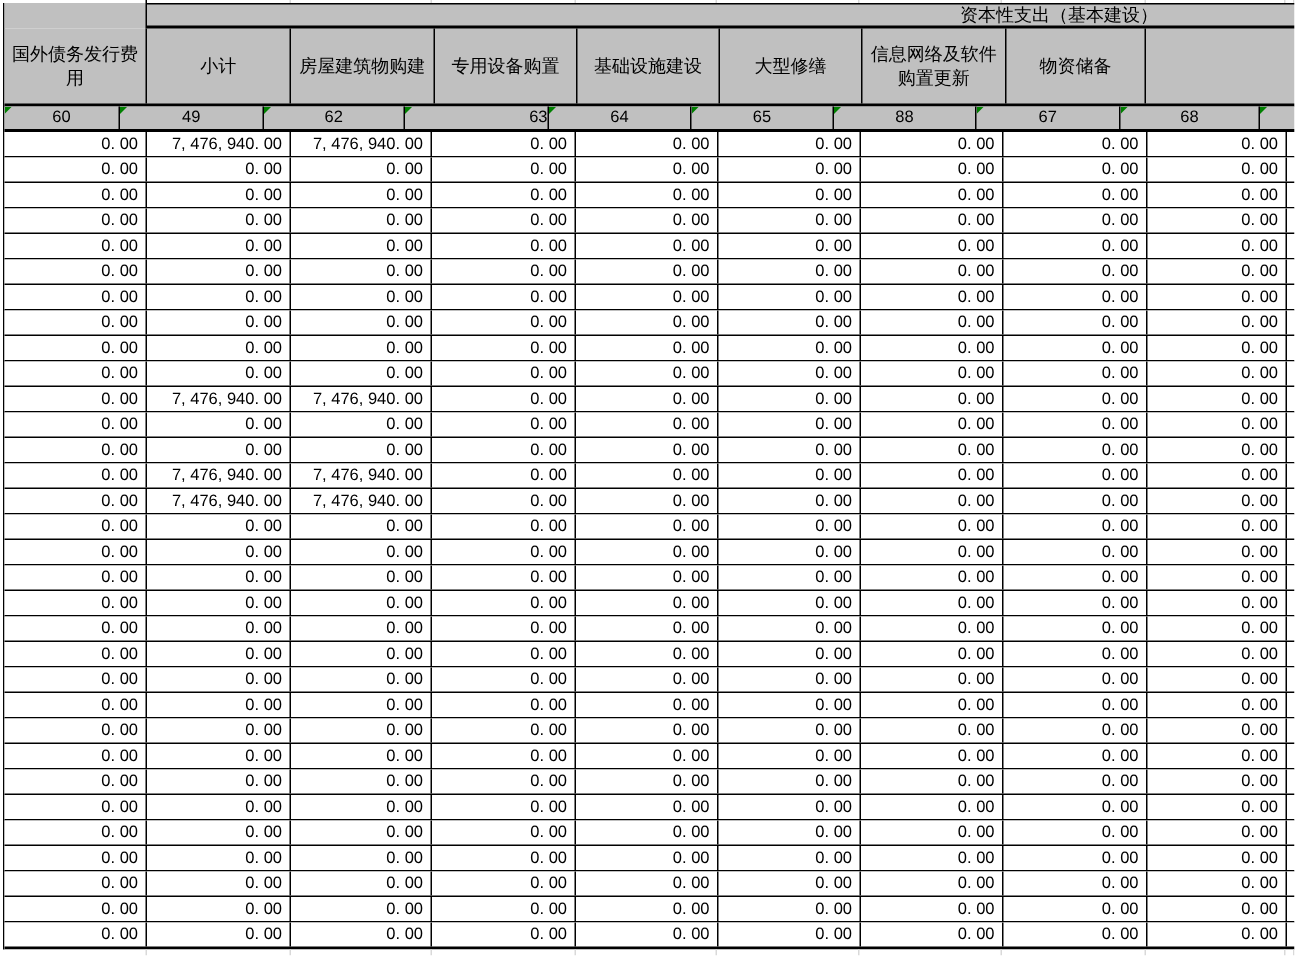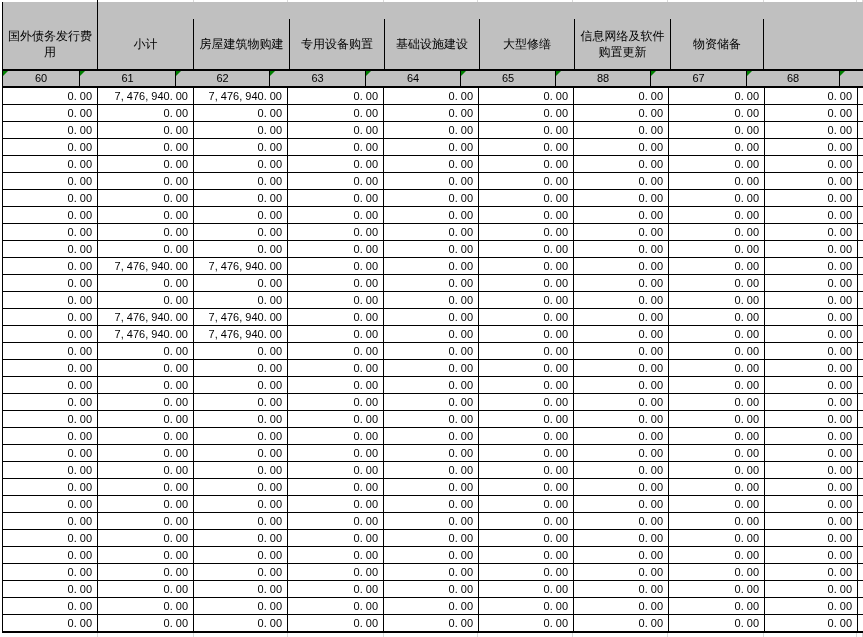--- a/index.html
+++ b/index.html
@@ -60,39 +60,42 @@
       <div class="scell" style="width: 95px;"></div>
       <div class="scell" style="width: 96px;"></div>
       <div class="scell" style="width: 93px;"></div>
       <div class="scell" style="width: 6px;"></div>
     </div>
 
   <div class="tbl">
 
     <div class="row r-title">
       <div class="cell first"></div>
+      <div class="cell merged">
+        <div class="merged-inner">资本性支出（基本建设）</div>
+      </div>
     </div>
 
     <div class="row r-colhead" id="colhead-row">
         <div class="cell" style="width: 95px;">国外债务发行费用</div>
         <div class="cell" style="width: 96px;">小计</div>
         <div class="cell" style="width: 96px;">房屋建筑物购建</div>
         <div class="cell" style="width: 95px;">专用设备购置</div>
         <div class="cell" style="width: 95px;">基础设施建设</div>
         <div class="cell" style="width: 95px;">大型修缮</div>
         <div class="cell" style="width: 96px;">信息网络及软件购置更新</div>
         <div class="cell" style="width: 93px;">物资储备</div>
         <div class="cell sliver" style="width: 6px;"></div>
       </div>
 
     <div class="row r-codes" id="codes-row">
         <div class="cell" style="width: 77px;"><div class="tri"></div><span>60</span></div>
-        <div class="cell" style="width: 96px;"><div class="tri"></div><span>61</span></div>
+        <div class="cell" style="width: 96px;"><div class="tri"></div><span>49</span></div>
         <div class="cell" style="width: 94px;"><div class="tri"></div><span>62</span></div>
-        <div class="cell" style="width: 96px;"><div class="tri"></div><span>63</span></div>
+        <div class="cell" style="width: 96px; text-align: right;"><div class="tri"></div><span>63</span></div>
         <div class="cell" style="width: 95px;"><div class="tri"></div><span>64</span></div>
         <div class="cell" style="width: 95px;"><div class="tri"></div><span>65</span></div>
         <div class="cell" style="width: 95px;"><div class="tri"></div><span>88</span></div>
         <div class="cell" style="width: 96px;"><div class="tri"></div><span>67</span></div>
         <div class="cell" style="width: 93px;"><div class="tri"></div><span>68</span></div>
         <div class="cell sliver" style="width: 6px;">
           <div class="tri"></div>
         </div>
       </div>
 

